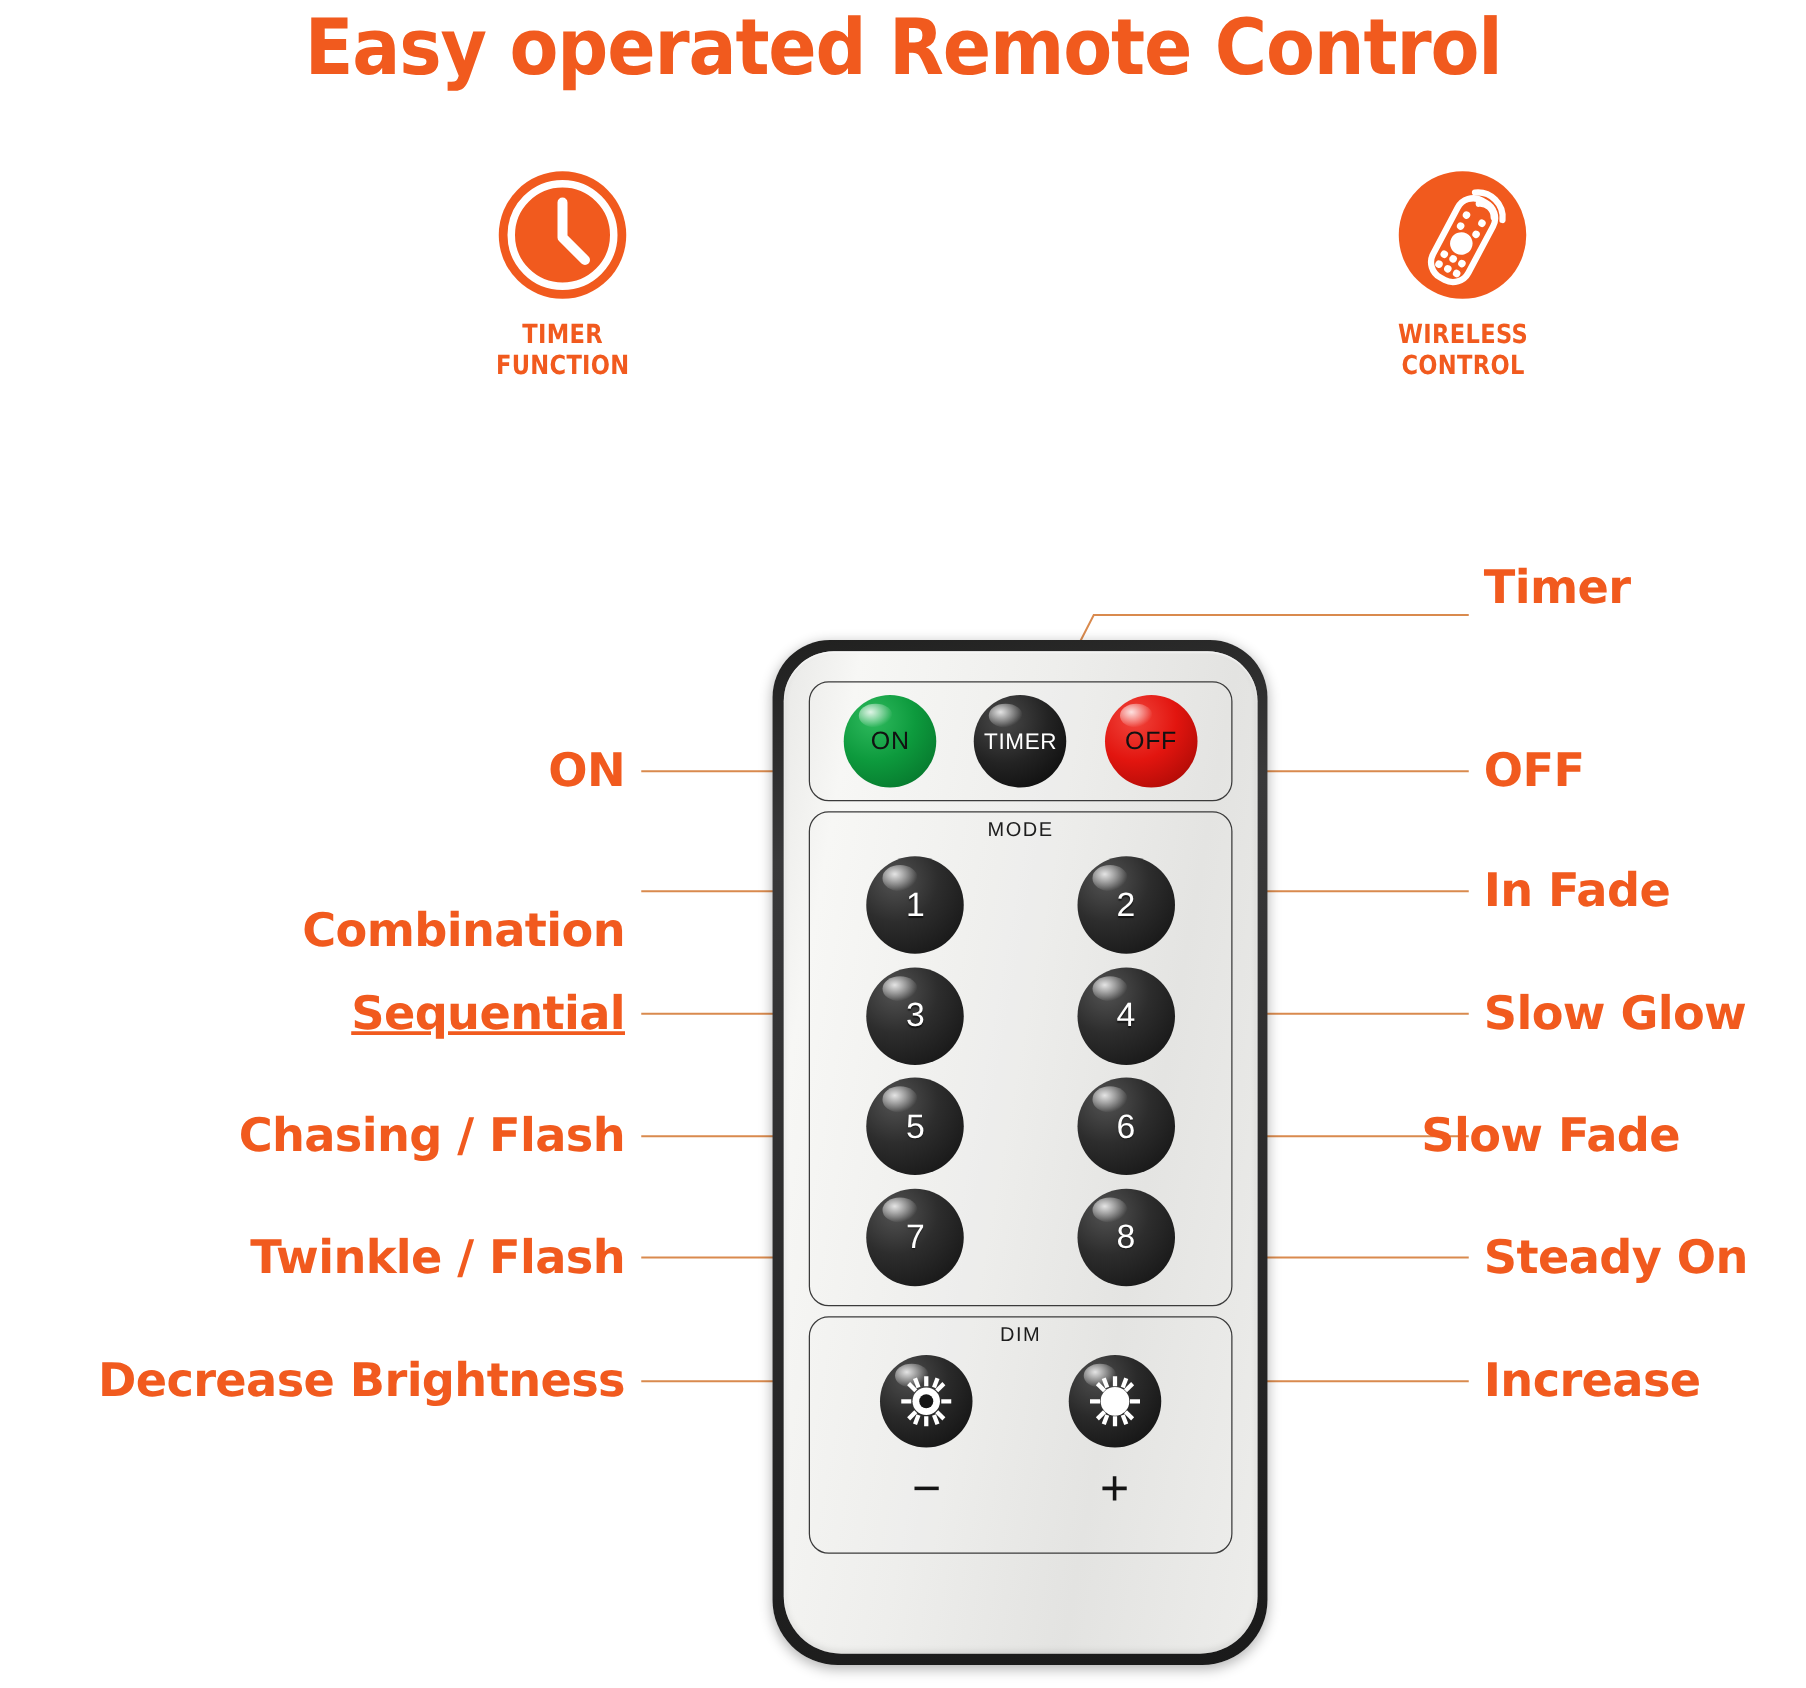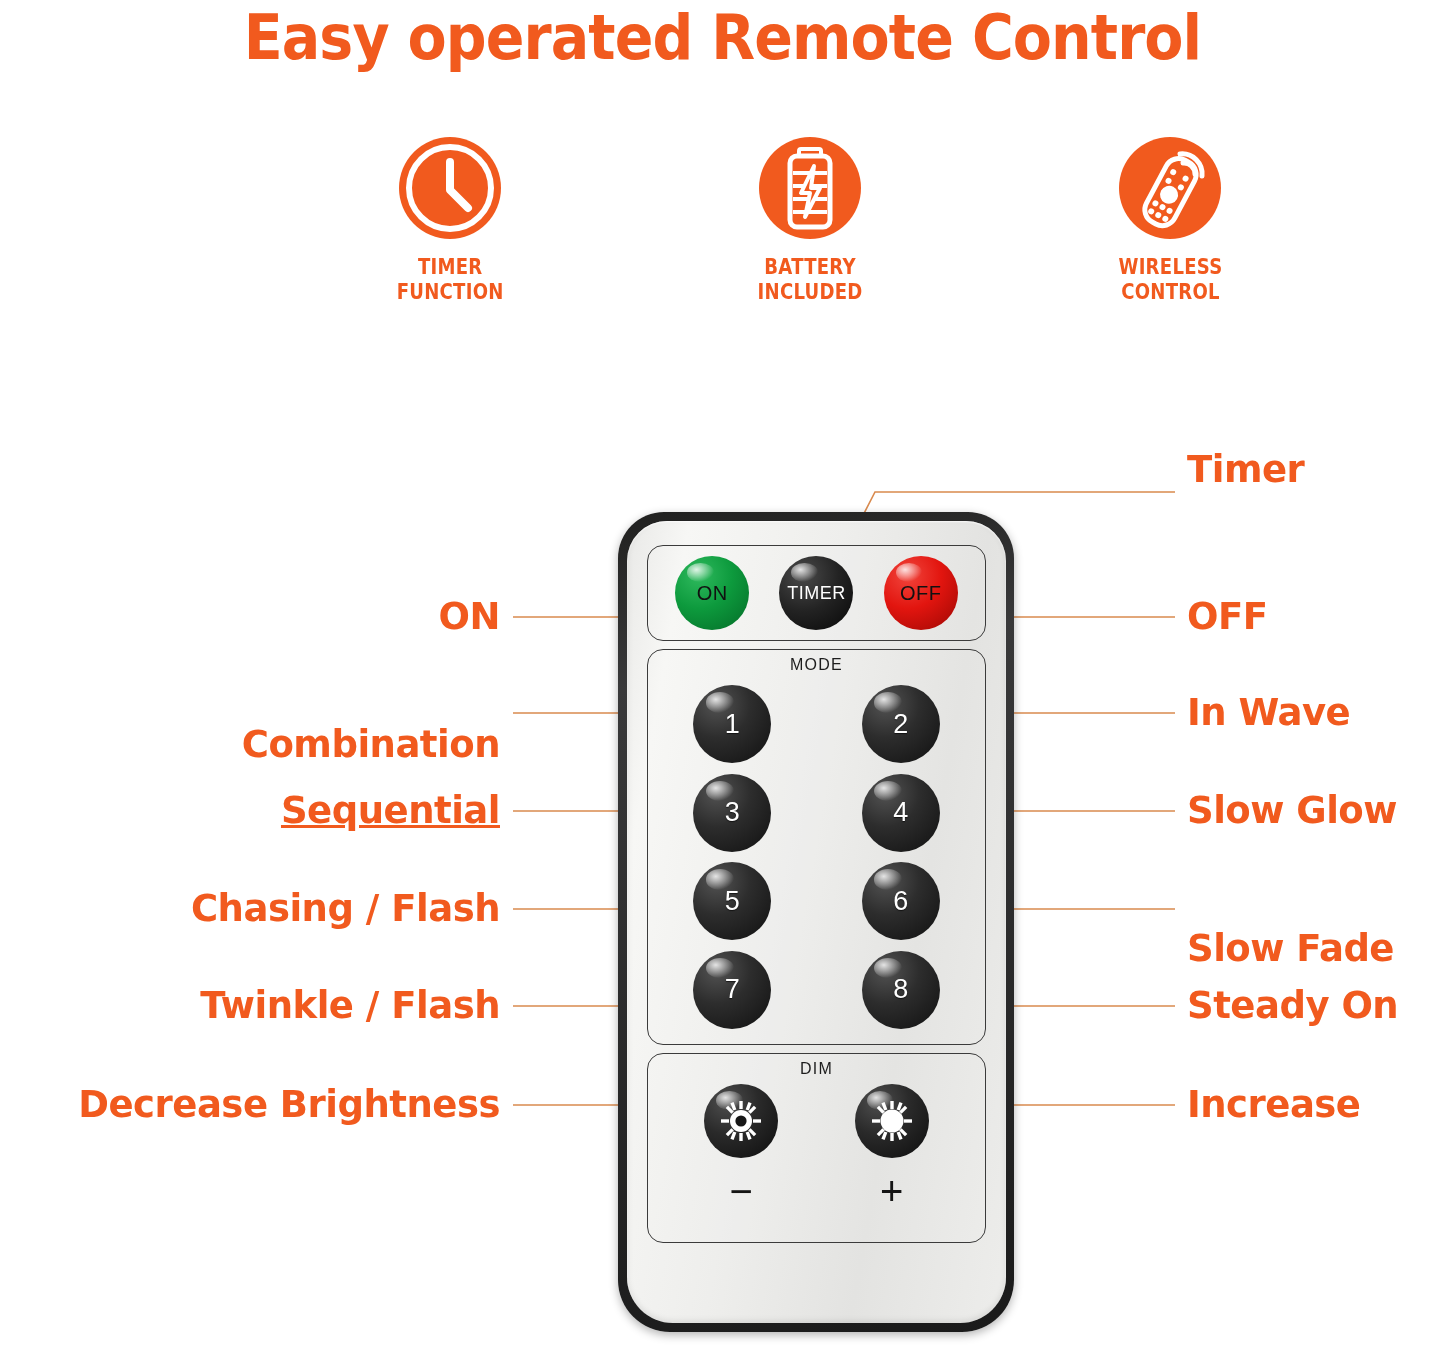--- a/index.html
+++ b/index.html
@@ -161,38 +161,20 @@
         <svg viewBox="0 0 106 106" width="106" height="106">
           <circle cx="53" cy="53" r="51" fill="#F15A1E"></circle>
           <circle cx="53" cy="53" r="41" fill="none" stroke="#ffffff" stroke-width="6"></circle>
           <path d="M53 27 L53 55 L71 73" fill="none" stroke="#ffffff" stroke-width="8" stroke-linecap="round" stroke-linejoin="round"></path>
         </svg>
       </div>
       <div class="feature-caption">TIMER
 FUNCTION</div>
     </div>
 
-    <div class="feature">
-      <div class="feature-icon">
-        <svg viewBox="0 0 106 106" width="106" height="106">
-          <circle cx="53" cy="53" r="51" fill="#F15A1E"></circle>
-          <rect x="42" y="14" width="22" height="7" rx="2" fill="none" stroke="#ffffff" stroke-width="4"></rect>
-          <rect x="33" y="21" width="40" height="71" rx="7" fill="none" stroke="#ffffff" stroke-width="5"></rect>
-          <g stroke="#ffffff" stroke-width="4">
-            <line x1="36" y1="38" x2="70" y2="38"></line>
-            <line x1="36" y1="51" x2="70" y2="51"></line>
-            <line x1="36" y1="64" x2="70" y2="64"></line>
-            <line x1="36" y1="77" x2="70" y2="77"></line>
-          </g>
-          <path d="M57 31 L44 58 L53 58 L48 82 L63 53 L54 53 Z" fill="#F15A1E" stroke="#ffffff" stroke-width="4" stroke-linejoin="round"></path>
-        </svg>
-      </div>
-      <div class="feature-caption">BATTERY
-INCLUDED</div>
-    </div>
 
     <div class="feature">
       <div class="feature-icon">
         <svg viewBox="0 0 106 106" width="106" height="106">
           <circle cx="53" cy="53" r="51" fill="#F15A1E"></circle>
           <g transform="rotate(28 53 58)">
             <rect x="37" y="22" width="32" height="70" rx="14" fill="none" stroke="#ffffff" stroke-width="5"></rect>
             <g fill="#ffffff">
               <circle cx="46" cy="38" r="3"></circle>
                 <circle cx="60" cy="38" r="3"></circle>
@@ -241,23 +223,23 @@
 
   <div class="callout left" style="right:945px; top:617px;">ON</div>
   <div class="callout left" style="right:945px; top:745px;text-align:right;">Combination</div>
   <div class="callout left" style="right:945px; top:811px;text-decoration:underline;">Sequential</div>
   <div class="callout left" style="right:945px; top:909px;">Chasing / Flash</div>
   <div class="callout left" style="right:945px; top:1006px;">Twinkle / Flash</div>
   <div class="callout left" style="right:945px; top:1105px;">Decrease Brightness</div>
 
   <div class="callout right" style="left:1187px; top:470px;">Timer</div>
   <div class="callout right" style="left:1187px; top:617px;">OFF</div>
-  <div class="callout right" style="left:1187px; top:713px;">In Wave</div>
+  <div class="callout right" style="left:1187px; top:713px;">In Fade</div>
   <div class="callout right" style="left:1187px; top:811px;text-align:right;">Slow Glow</div>
-  <div class="callout right" style="left:1187px; top:909px;margin-top:40px;">Slow Fade</div>
+  <div class="callout right" style="left:1137px; top:909px;">Slow Fade</div>
   <div class="callout right" style="left:1187px; top:1006px;">Steady On</div>
   <div class="callout right" style="left:1187px; top:1105px;">Increase</div>
 
   <div class="remote">
     <div class="remote-face">
 
       <div class="panel panel-power">
         <div class="power-row">
           <div class="btn-round btn-power btn-on">
             <span>ON</span>

